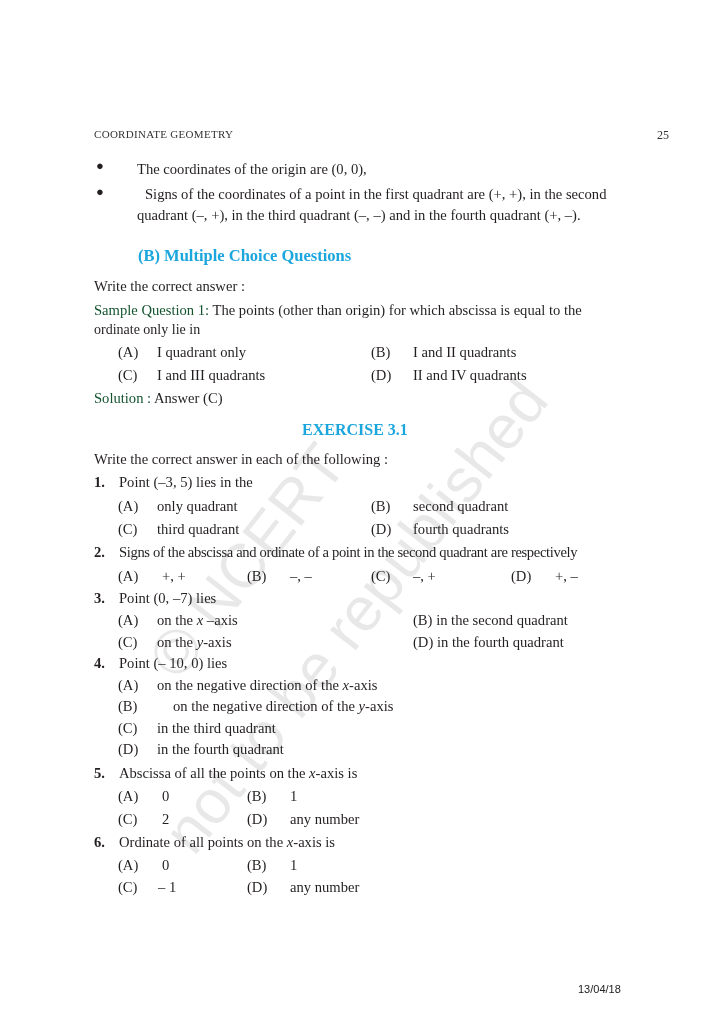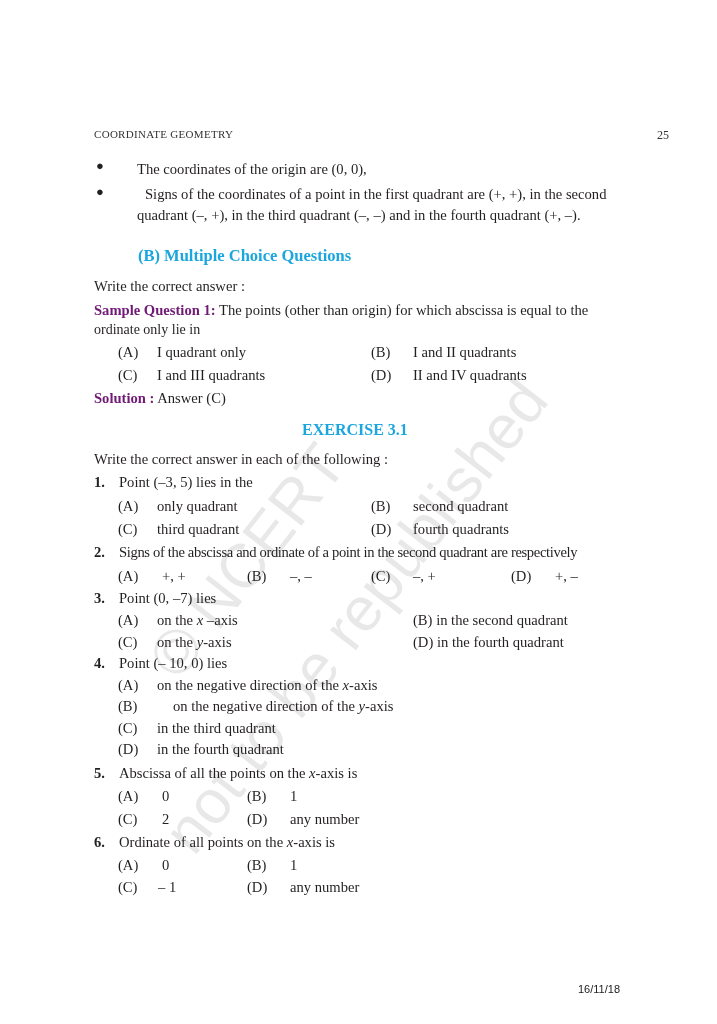--- a/index.html
+++ b/index.html
@@ -5,21 +5,21 @@
   html, body { margin: 0; padding: 0; background: #ffffff; }
   body {
     width: 717px; height: 1024px; position: relative; overflow: hidden;
     font-family: "Liberation Serif", "DejaVu Serif", serif;
     color: #231f20;
   }
   .abs { position: absolute; white-space: nowrap; }
   .header { top: 128px; left: 94px; font-size: 11px; letter-spacing: 0.3px; color: #333; }
   .pageno { top: 128px; left: 609px; font-size: 12px; color: #333; margin-left: 48px; }
   .txt { font-size: 14.6px; line-height: 19px; }
-  .cyan { color: #701a75; font-weight: bold; }
+  .cyan { color: #14532d; font-weight: normal; }
   .bullet { font-size: 13px; }
   .sect { font-size: 16.5px; font-weight: bold; color: #1ba6dd; }
   .num { font-weight: bold; }
   .footer { top: 983px; left: 578px; font-family: "Liberation Sans", sans-serif; font-size: 11px; color: #222; }
   .wm {
     position: absolute; font-family: "Liberation Sans", "DejaVu Sans", sans-serif;
     color: rgba(0,0,0,0.09); font-size: 62px; white-space: nowrap;
     transform-origin: left bottom; transform: rotate(-52deg); pointer-events: none;
   }
   i { font-style: italic; }
@@ -119,13 +119,13 @@
 <div class="abs txt" style="top:833px;left:119px;"><span>Ordinate of all points on the </span><i>x</i><span>-axis is</span></div>
 <div class="abs txt" style="top:856px;left:118px;">(A)</div>
 <div class="abs txt" style="top:856px;left:162px;">0</div>
 <div class="abs txt" style="top:856px;left:247px;">(B)</div>
 <div class="abs txt" style="top:856px;left:290px;">1</div>
 <div class="abs txt" style="top:878px;left:118px;">(C)</div>
 <div class="abs txt" style="top:878px;left:158px;">– 1</div>
 <div class="abs txt" style="top:878px;left:247px;">(D)</div>
 <div class="abs txt" style="top:878px;left:290px;">any number</div>
 
-<div class="abs footer">16/11/18</div>
+<div class="abs footer">13/04/18</div>
 
 </body></html>

